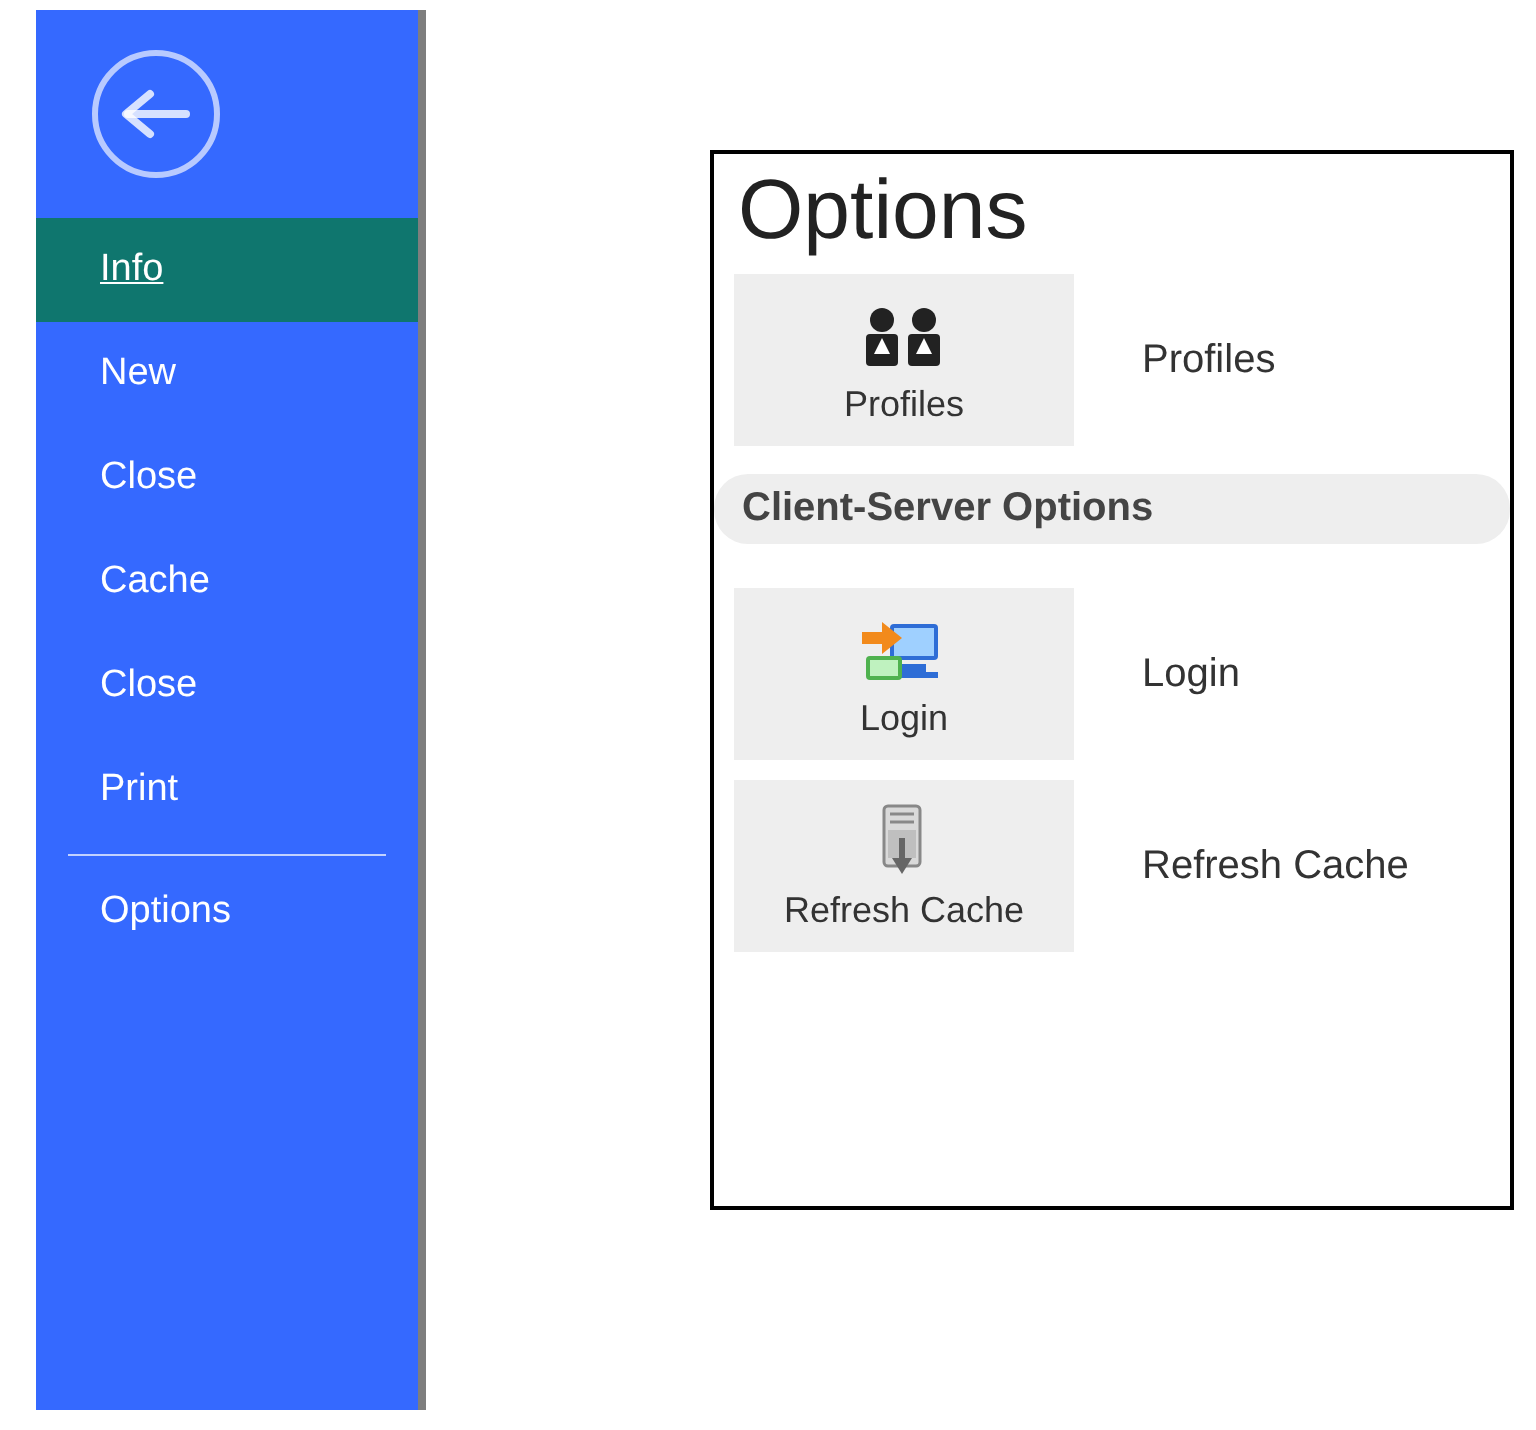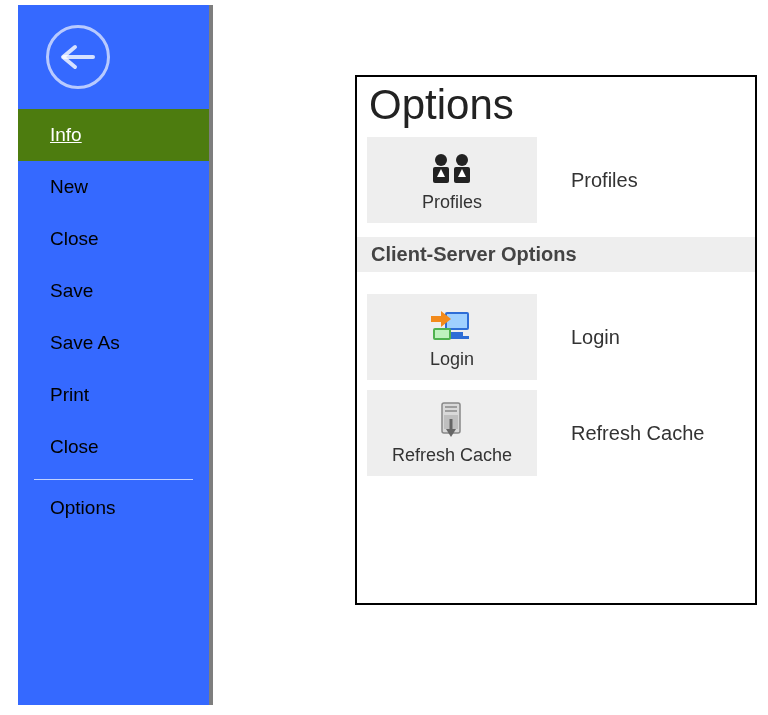--- a/index.html
+++ b/index.html
@@ -43,24 +43,24 @@
   .back-btn svg { display:block; }
   .menu {
     display: flex;
     flex-direction: column;
   }
   .menu-item {
     padding: 15px 0 15px 32px;
     font-size: 19px;
     font-weight: 400;
     cursor: pointer;
-    color: #000000;
+    color: #ffffff;
   }
   .menu-item.selected {
-    background: #4d7c0f;
+    background: #0f766e;
     color: #fff;
     text-decoration: underline;
   }
   .menu-sep {
     border-top: 1px solid rgba(255,255,255,0.7);
     margin: 6px 16px 2px 16px;
   }
 
   
   .options-panel {
@@ -111,20 +111,21 @@
     font-size: 20px;
     color: #333;
   }
   .section-header {
     background: #eeeeee;
     margin-top: 14px;
     padding: 6px 0 6px 14px;
     font-size: 20px;
     font-weight: 600;
     color: #444;
+    border-radius: 17px;
   }
 
   
   .tile-row + .tile-row { margin-top: 10px; }
 
   
   svg { overflow: visible; }
 </style>
 </head>
 <body>
@@ -138,24 +139,23 @@
           <path d="M14 2 L2 12 L14 22" fill="none" stroke="rgba(255,255,255,0.8)" stroke-width="4" stroke-linecap="round" stroke-linejoin="round"></path>
           <line x1="3" y1="12" x2="32" y2="12" stroke="rgba(255,255,255,0.8)" stroke-width="4" stroke-linecap="round"></line>
         </svg>
       </span>
     </div>
 
     <div class="menu">
       <div class="menu-item selected">Info</div>
       <div class="menu-item">New</div>
       <div class="menu-item">Close</div>
-      <div class="menu-item">Save</div>
-      <div class="menu-item">Save As</div>
+      <div class="menu-item">Cache</div>
+      <div class="menu-item">Close</div>
       <div class="menu-item">Print</div>
-      <div class="menu-item">Close</div>
       <div class="menu-sep"></div>
       <div class="menu-item">Options</div>
     </div>
   </div>
 
   <div class="options-panel">
     <div class="panel-title">Options</div>
 
     <div class="tile-row">
       <div class="tile">

